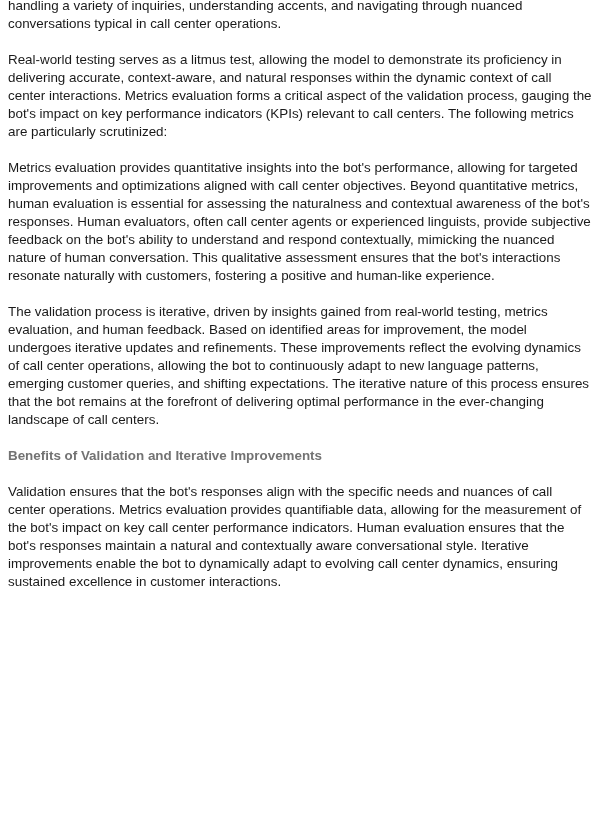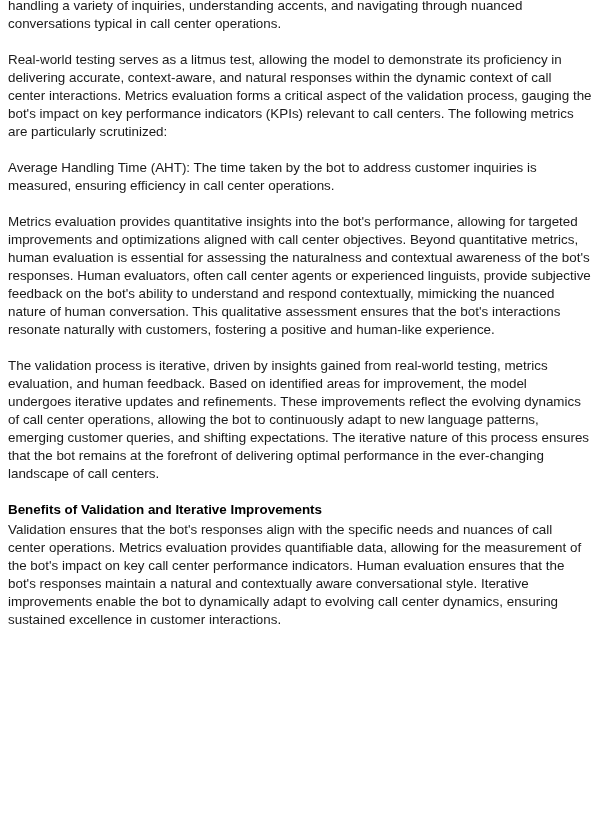--- a/index.html
+++ b/index.html
@@ -20,31 +20,30 @@
       width: 584px;
       font-family: "Liberation Sans", sans-serif;
       font-size: 13.4px;
       line-height: 18px;
       color: #1a1a1a;
     }
     .doc p {
       margin: 0 0 18px 0;
     }
     .doc h3 {
-      margin: 0 0 2px 0;
+      margin: 0 0 18px 0;
       font-size: 13.4px;
       line-height: 18px;
       font-weight: bold;
-      color: #000000;
+      color: #737373;
     }
   </style>
 </head>
 <body>
 
 <div class="doc">
   <p>handling a variety of inquiries, understanding accents, and navigating through nuanced conversations typical in call center operations.</p>
   <p>Real-world testing serves as a litmus test, allowing the model to demonstrate its proficiency in delivering accurate, context-aware, and natural responses within the dynamic context of call center interactions. Metrics evaluation forms a critical aspect of the validation process, gauging the bot's impact on key performance indicators (KPIs) relevant to call centers. The following metrics are particularly scrutinized:</p>
-  <p>Average Handling Time (AHT): The time taken by the bot to address customer inquiries is measured, ensuring efficiency in call center operations.</p>
   <p>Metrics evaluation provides quantitative insights into the bot's performance, allowing for targeted improvements and optimizations aligned with call center objectives. Beyond quantitative metrics, human evaluation is essential for assessing the naturalness and contextual awareness of the bot's responses. Human evaluators, often call center agents or experienced linguists, provide subjective feedback on the bot's ability to understand and respond contextually, mimicking the nuanced nature of human conversation. This qualitative assessment ensures that the bot's interactions resonate naturally with customers, fostering a positive and human-like experience.</p>
   <p>The validation process is iterative, driven by insights gained from real-world testing, metrics evaluation, and human feedback. Based on identified areas for improvement, the model undergoes iterative updates and refinements. These improvements reflect the evolving dynamics of call center operations, allowing the bot to continuously adapt to new language patterns, emerging customer queries, and shifting expectations. The iterative nature of this process ensures that the bot remains at the forefront of delivering optimal performance in the ever-changing landscape of call centers.</p>
   <h3>Benefits of Validation and Iterative Improvements</h3>
   <p>Validation ensures that the bot's responses align with the specific needs and nuances of call center operations. Metrics evaluation provides quantifiable data, allowing for the measurement of the bot's impact on key call center performance indicators. Human evaluation ensures that the bot's responses maintain a natural and contextually aware conversational style. Iterative improvements enable the bot to dynamically adapt to evolving call center dynamics, ensuring sustained excellence in customer interactions.</p>
 </div>
 
 </body></html>

